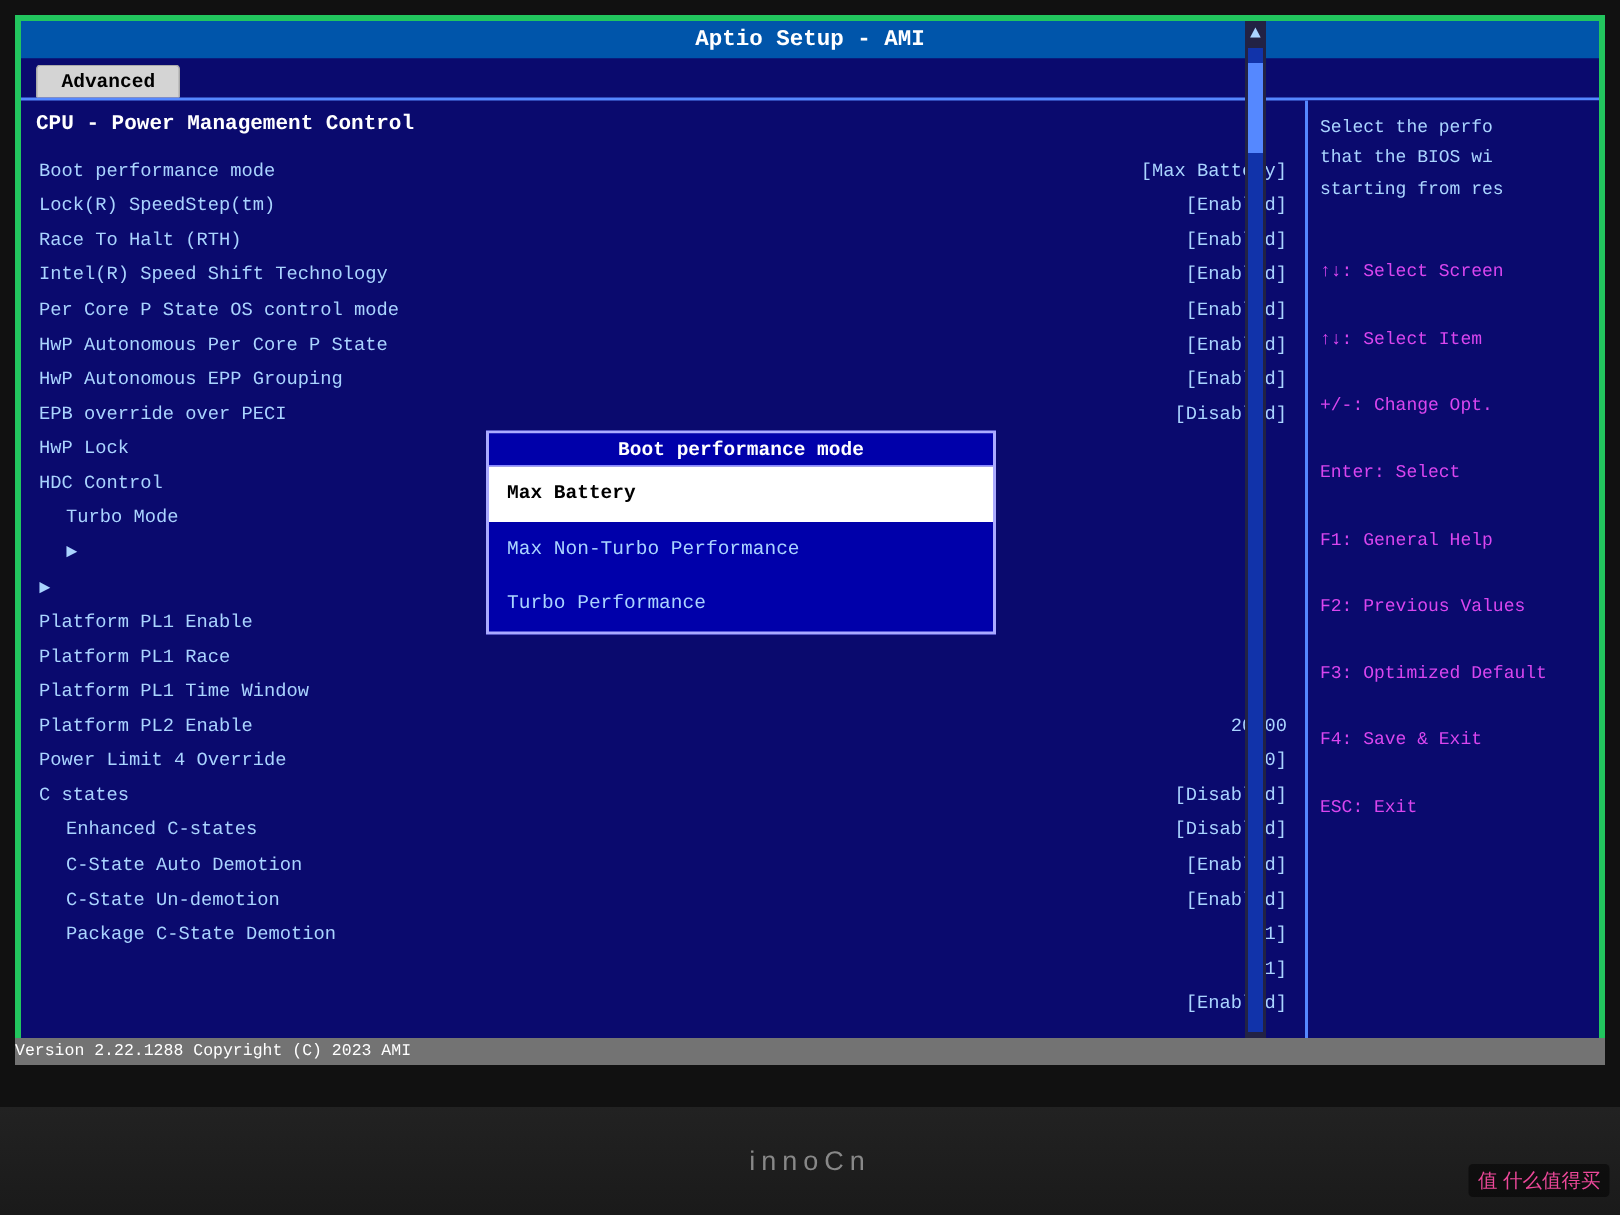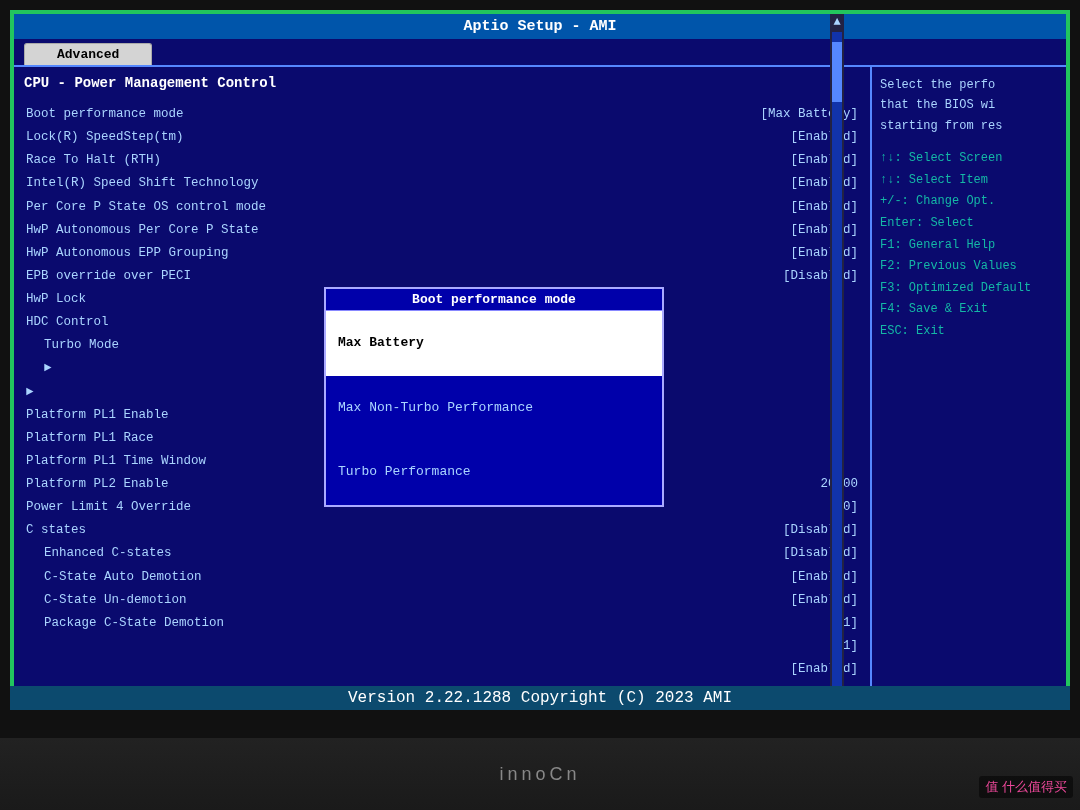--- a/index.html
+++ b/index.html
@@ -43,21 +43,21 @@
     
     .tab-row {
       background: #0a0a6e;
       padding: 4px 0 0 10px;
       border-bottom: 2px solid #5588ff;
     }
     .tab {
       display: inline-block;
       background: #d4d4d4;
       color: #000;
-      padding: 3px 32px;
+      padding: 3px 16px;
       font-size: 13px;
       font-weight: bold;
       border-top-left-radius: 3px;
       border-top-right-radius: 3px;
       border: 1px solid #aaa;
       border-bottom: none;
     }
 
     
     .main-content {
@@ -114,21 +114,21 @@
       color: #fff;
       text-align: center;
       font-size: 13px;
       padding: 3px 8px;
       border-bottom: 1px solid #8888ff;
       font-weight: bold;
     }
     .dropdown-option {
       color: #aad4ff;
       font-size: 13px;
-      padding: 20px 12px;
+      padding: 6px 12px;
       cursor: pointer;
       line-height: 1.9;
     }
     .dropdown-option.selected {
       background: #ffffff;
       color: #000;
       font-weight: bold;
     }
 
     
@@ -188,31 +188,31 @@
 
     .help-text {
       color: #aad4ff;
       font-size: 12px;
       line-height: 1.7;
     }
     .help-keys {
       margin-top: 12px;
     }
     .help-key-line {
-      color: #14b8a6;
+      color: #d946ef;
       font-size: 12px;
       line-height: 1.8;
+      margin-top: 23px;
     }
 
     
     .version-bar {
-      background: #0c4a6e;
+      background: #737373;
       color: #fff;
-      text-align: center;
-      font-size: 16px;
+      font-size: 11px;
       padding: 3px 0;
       position: absolute;
       bottom: 100px;
       left: 10px;
       right: 10px;
     }
 
     
     .monitor-bottom {
       position: absolute;

